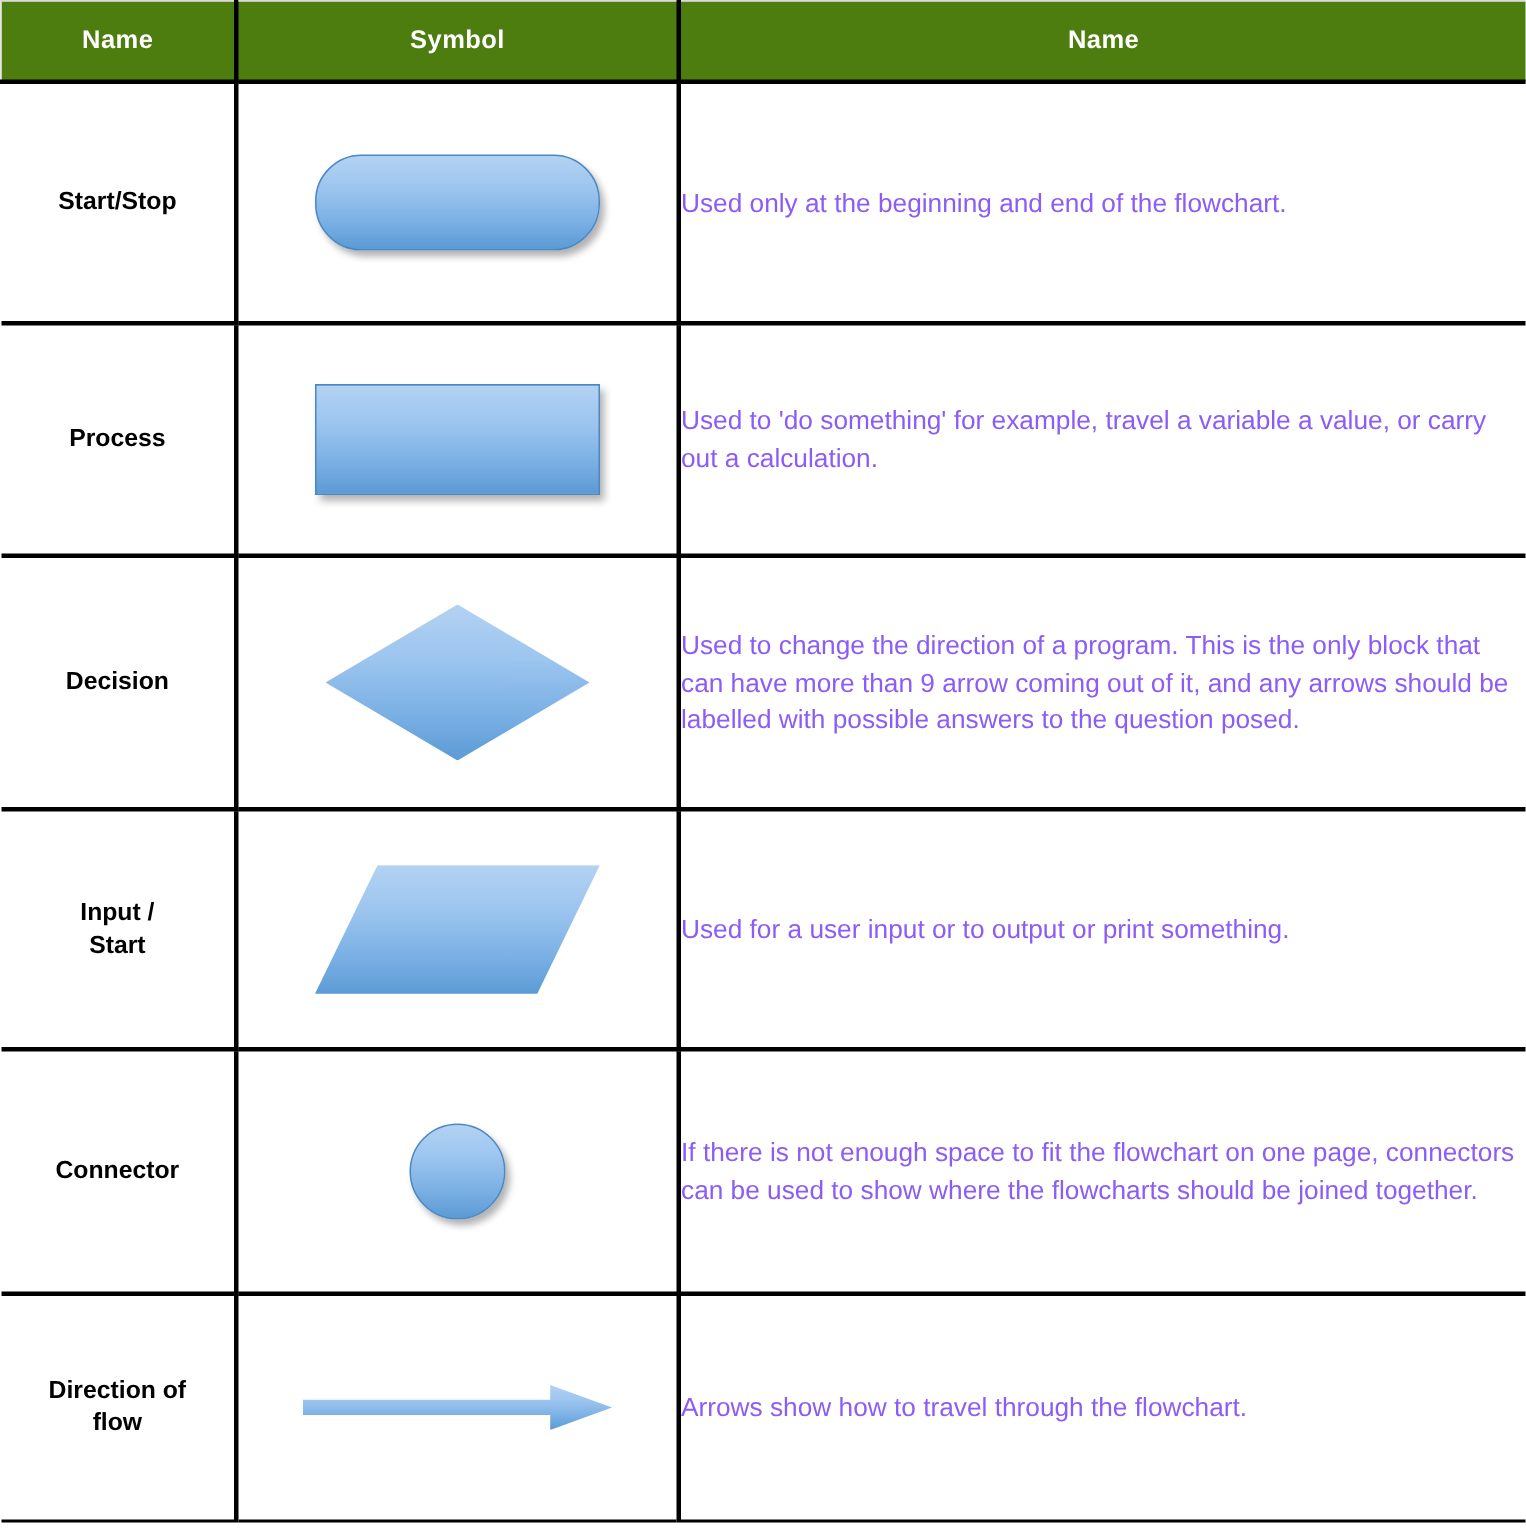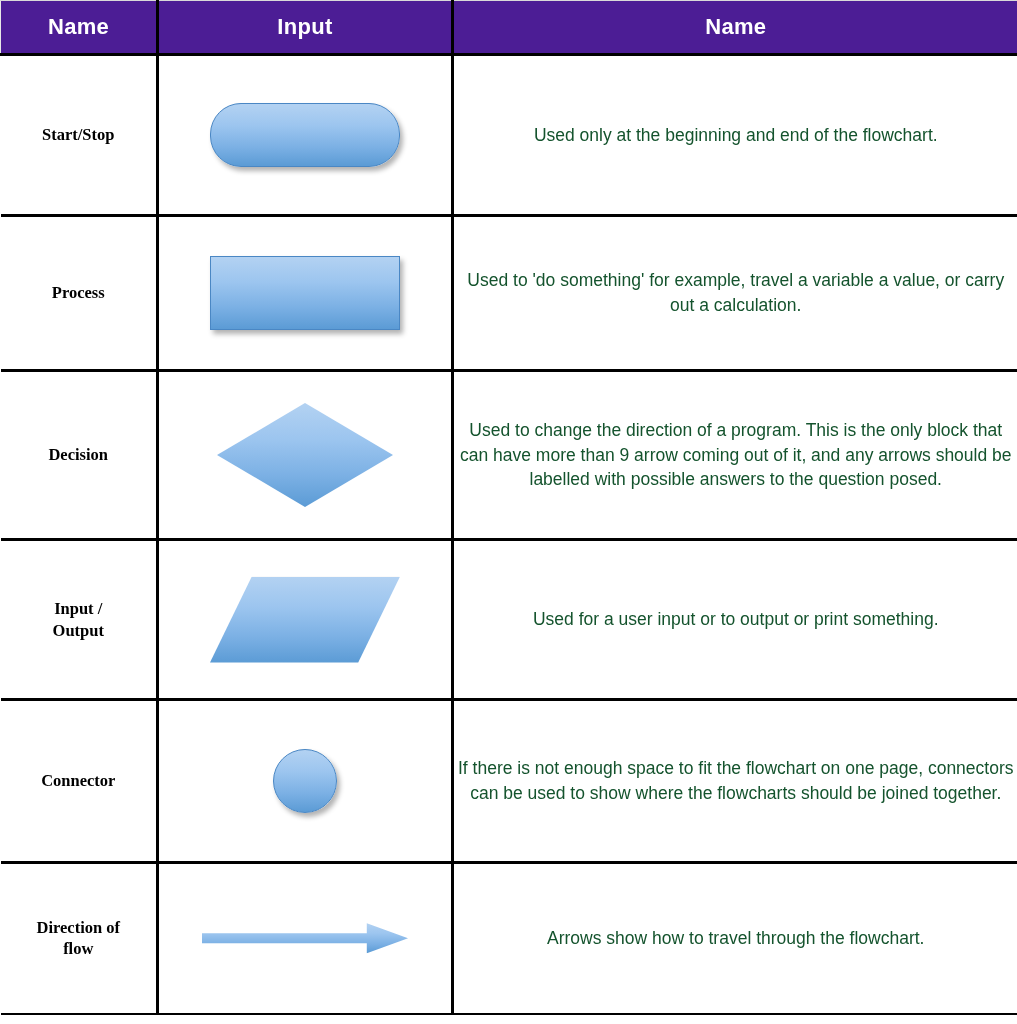--- a/index.html
+++ b/index.html
@@ -22,24 +22,24 @@
   }
 
   table.flowchart-key {
     width: 1017px;
     border-collapse: collapse;
     table-layout: fixed;
   }
 
   
   thead tr.header-row th {
-    background: #4c1d95;
+    background: #4d7c0f;
     color: #ffffff;
     font-weight: bold;
-    font-size: 22px;
+    font-size: 17px;
     letter-spacing: 0.3px;
     height: 52px;
     padding: 0;
     text-align: center;
     vertical-align: middle;
     border-right: 3px solid #000000;
     border-bottom: 3px solid #000000;
     border-top: 1px solid #d9d9d9;
   }
   thead tr.header-row th:last-child { border-right: none; }
@@ -60,29 +60,27 @@
   col.col-symbol { width: 295px; }
   col.col-usage  { width: 565px; }
 
   .name-cell {
     text-align: center;
     font-weight: bold;
     font-size: 16.5px;
     color: #000000;
     line-height: 1.30;
     padding: 0 6px;
-    font-family: Liberation Serif, serif;
   }
   .symbol-cell {
     text-align: center;
   }
   .usage-cell {
-    text-align: center;
     font-size: 17.5px;
-    color: #14532d;
+    color: #8b5cf6;
     line-height: 1.42;
     padding: 0 18px;
   }
 
   
   .shape-box {
     display: flex;
     align-items: center;
     justify-content: center;
     width: 100%;
@@ -155,21 +153,21 @@
 <div class="table-wrap">
   <table class="flowchart-key">
     <colgroup>
       <col class="col-name">
       <col class="col-symbol">
       <col class="col-usage">
     </colgroup>
     <thead>
       <tr class="header-row">
         <th>Name</th>
-        <th>Input</th>
+        <th>Symbol</th>
         <th>Name</th>
       </tr>
     </thead>
     <tbody>
 
       <tr class="key-row r1">
         <td class="name-cell">Start/Stop</td>
         <td class="symbol-cell">
           <div class="shape-box">
             <div class="sym-gradient shape-stadium"></div>
@@ -194,21 +192,21 @@
           <div class="shape-box">
             <div class="sym-gradient shape-diamond"></div>
           </div>
         </td>
         <td class="usage-cell">Used to change the direction of a program. This is the only block that can have more than 9 arrow coming out of it, and any arrows should be labelled with possible answers to the question posed.</td>
       </tr>
 
       <tr class="key-row r4">
         <td class="name-cell">
           <div>Input /</div>
-          <div>Output</div>
+          <div>Start</div>
         </td>
         <td class="symbol-cell">
           <div class="shape-box">
             <div class="sym-gradient shape-parallelogram"></div>
           </div>
         </td>
         <td class="usage-cell">Used for a user input or to output or print something.</td>
       </tr>
 
       <tr class="key-row r5">

